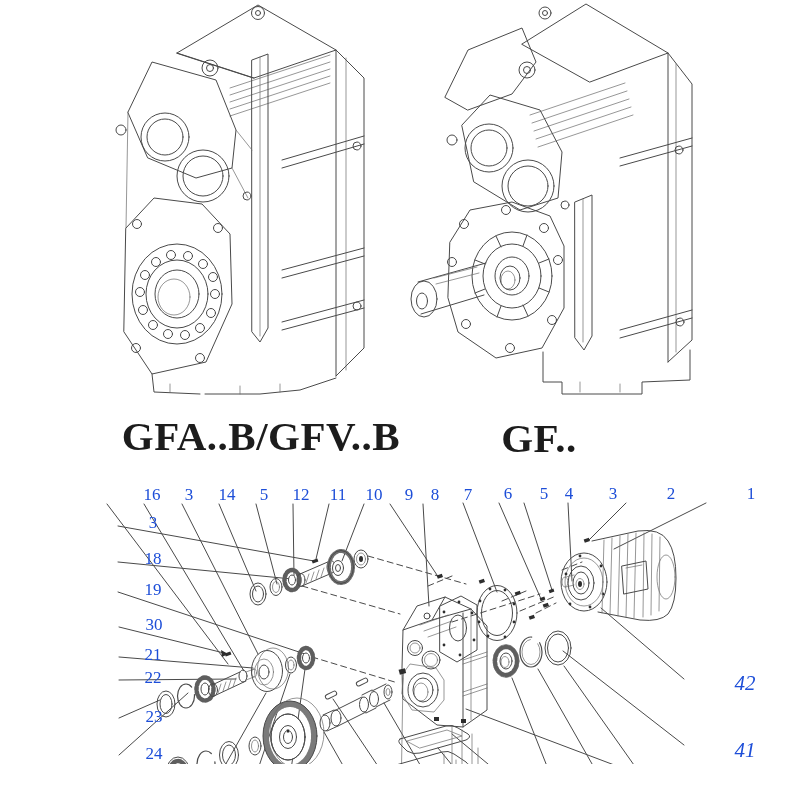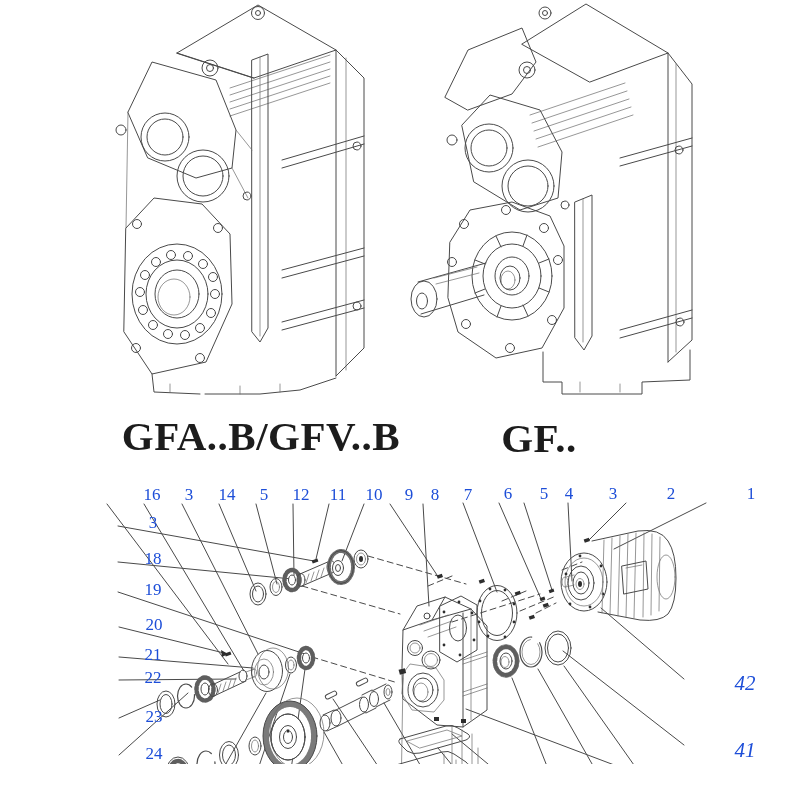--- a/index.html
+++ b/index.html
@@ -407,21 +407,21 @@
 <span class="n" style="left:460px;top:494px">6</span>
 <span class="n" style="left:496px;top:494px">5</span>
 <span class="n" style="left:521px;top:494px">4</span>
 <span class="n" style="left:565px;top:494px">3</span>
 <span class="n" style="left:623px;top:494px">2</span>
 <span class="n" style="left:703px;top:494px">1</span>
 
 <span class="n" style="left:105px;top:523px">3</span>
 <span class="n" style="left:105px;top:559px">18</span>
 <span class="n" style="left:105px;top:590px">19</span>
-<span class="n" style="left:106px;top:625px">20</span>
+<span class="n" style="left:106px;top:625px">30</span>
 <span class="n" style="left:105px;top:655px">21</span>
 <span class="n" style="left:105px;top:678px">22</span>
 <span class="n" style="left:106px;top:717px">23</span>
 <span class="n" style="left:106px;top:754px">24</span>
 <span class="n" style="left:107px;top:787px">25</span>
 
 <span class="n nr" style="left:697px;top:683px">42</span>
 <span class="n nr" style="left:697px;top:750px">41</span>
 
 </div>

